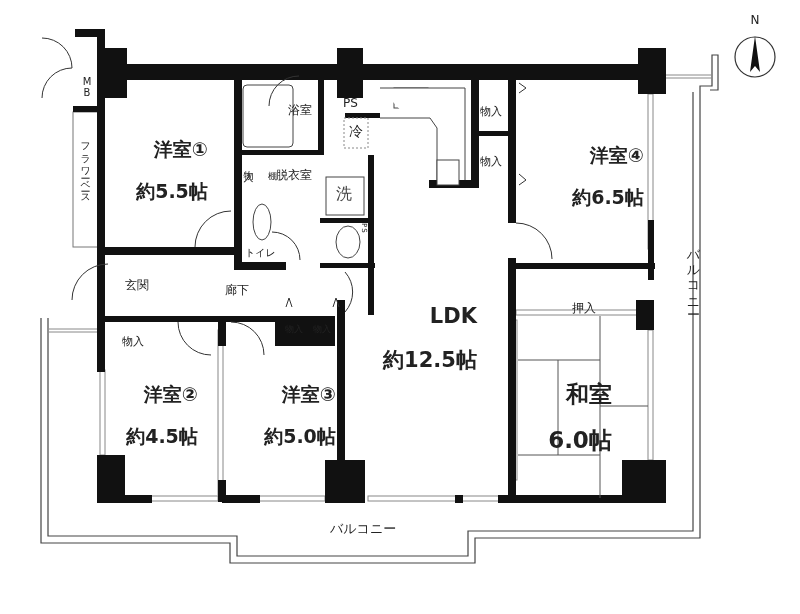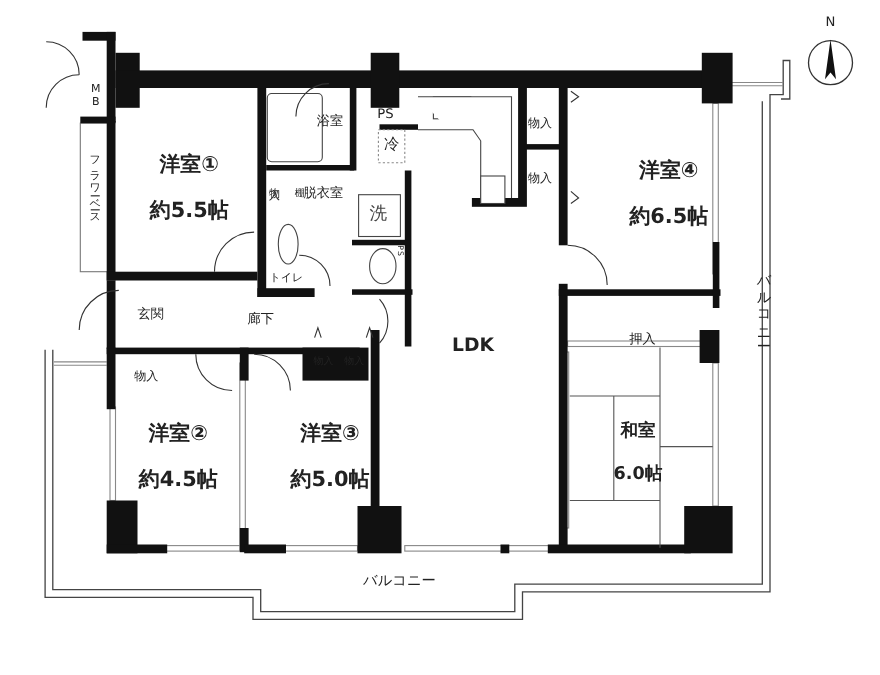--- a/index.html
+++ b/index.html
@@ -1,19 +1,19 @@
 <!DOCTYPE html>
 <html><head>
 <meta charset="utf-8">
 <style>
   html,body{margin:0;padding:0;background:#fff;}
   body{width:800px;height:614px;overflow:hidden;position:relative;font-family:"DejaVu Sans",sans-serif;}
   svg{position:absolute;left:0;top:0;}
   .lbl{position:absolute;color:#222;white-space:nowrap;line-height:1;}
-  .room{font-weight:bold;font-size:19px;text-align:center;transform:translate(-50%,0);}
+  .room{font-weight:bold;font-size:19px;text-align:right;transform:translate(-50%,0);}
   .room .sub{display:block;margin-top:23px;}
   .sm{font-size:12px;}
   .xs{font-size:9px;}
   .vert{writing-mode:vertical-rl;font-size:10px;letter-spacing:1px;}
   .vert-big{writing-mode:vertical-rl;font-size:13px;letter-spacing:2px;}
 </style>
 </head>
 <body>
 
 <svg width="800" height="614" viewBox="0 0 800 614">
@@ -142,24 +142,25 @@
   <span class="sub">約4.5帖</span>
 </div>
 <div class="lbl room" style="left:300px;top:385px">
   <span>洋室③</span>
   <span class="sub">約5.0帖</span>
 </div>
 <div class="lbl room" style="left:608px;top:146px">
   <span>洋室④</span>
   <span class="sub">約6.5帖</span>
 </div>
-<div class="lbl room" style="left:430px;top:306px;font-size:17px">
+<div class="lbl room" style="left:430px;top:306px;font-size:21px">
   <span>LDK</span>
+  <span class="sub">約12.5帖</span>
 </div>
-<div class="lbl room" style="left:580px;top:383px;font-size:16px">
+<div class="lbl room" style="left:580px;top:383px;font-size:23px">
   <span>和室</span>
   <span class="sub">6.0帖</span>
 </div>
 
 <div class="lbl" style="left:82px;top:76px;font-size:10px;width:10px;line-height:11px;text-align:center;word-break:break-all;white-space:normal">MB</div>
 <div class="lbl vert" style="left:80px;top:135px">フラワーベース</div>
 <div class="lbl sm" style="left:288px;top:104px">浴室</div>
 <div class="lbl sm" style="left:343px;top:97px">PS</div>
 <div class="lbl vert" style="left:360px;top:223px;font-size:7px">PS</div>
 <div class="lbl" style="left:349px;top:124px;font-size:14px">冷</div>

